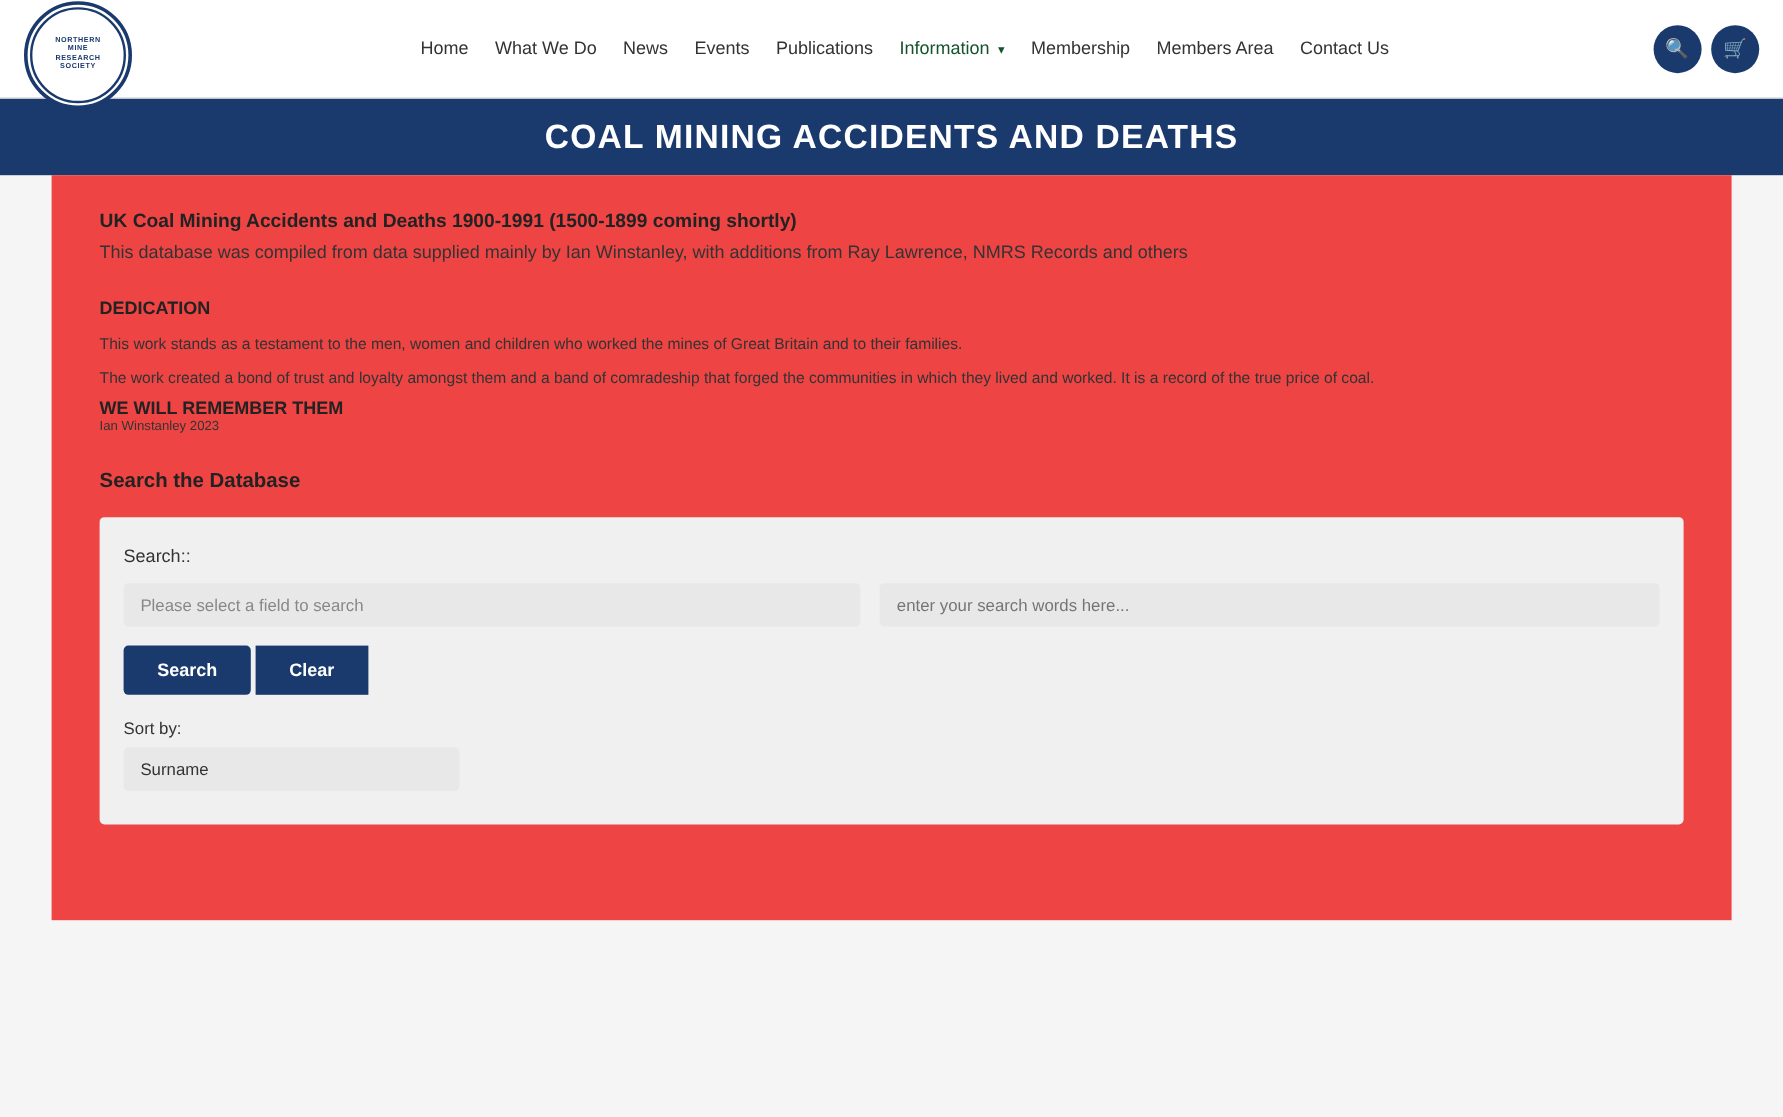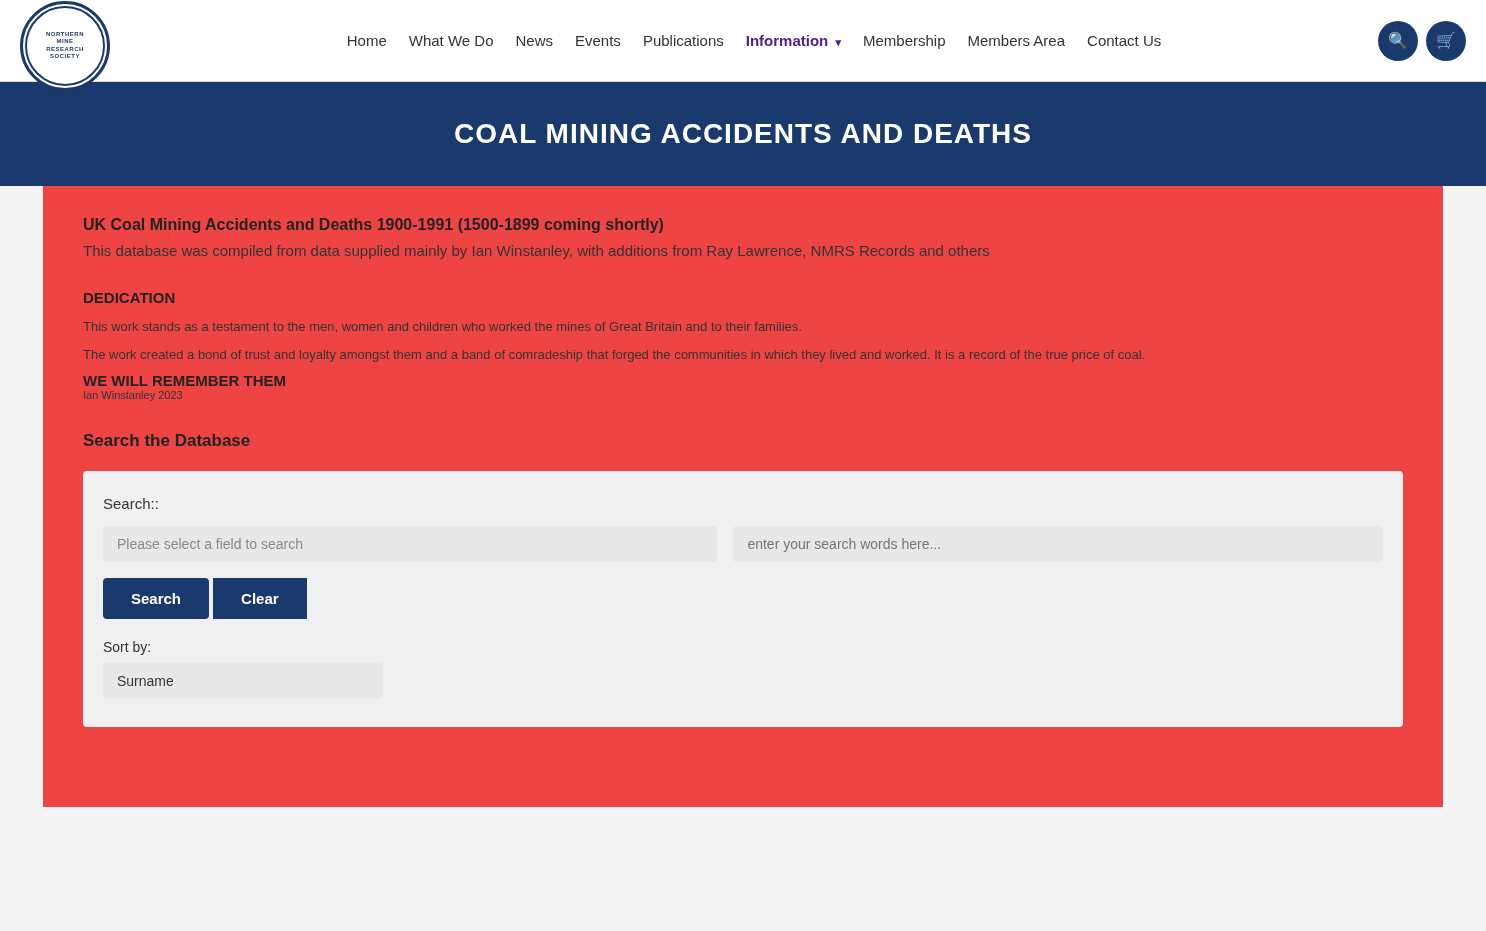--- a/index.html
+++ b/index.html
@@ -57,22 +57,21 @@
       gap: 6px;
     }
     nav a {
       text-decoration: none;
       color: #333;
       font-size: 15px;
       padding: 6px 8px;
       white-space: nowrap;
     }
     nav a.active {
-      color: #4c1d95;
-      font-weight: bold;
+      color: #14532d;
     }
     .nav-icons {
       display: flex;
       align-items: center;
       gap: 8px;
       flex-shrink: 0;
     }
     .icon-btn {
       width: 40px;
       height: 40px;
@@ -85,21 +84,21 @@
       justify-content: center;
       color: #fff;
       font-size: 16px;
     }
 
     
     .page-banner {
       background: #1a3a6e;
       color: #fff;
       text-align: center;
-      padding: 36px 20px;
+      padding: 16px 20px;
     }
     .page-banner h1 {
       font-size: 28px;
       font-weight: bold;
       letter-spacing: 1px;
     }
 
     
     .main-content {
       max-width: 1400px;

